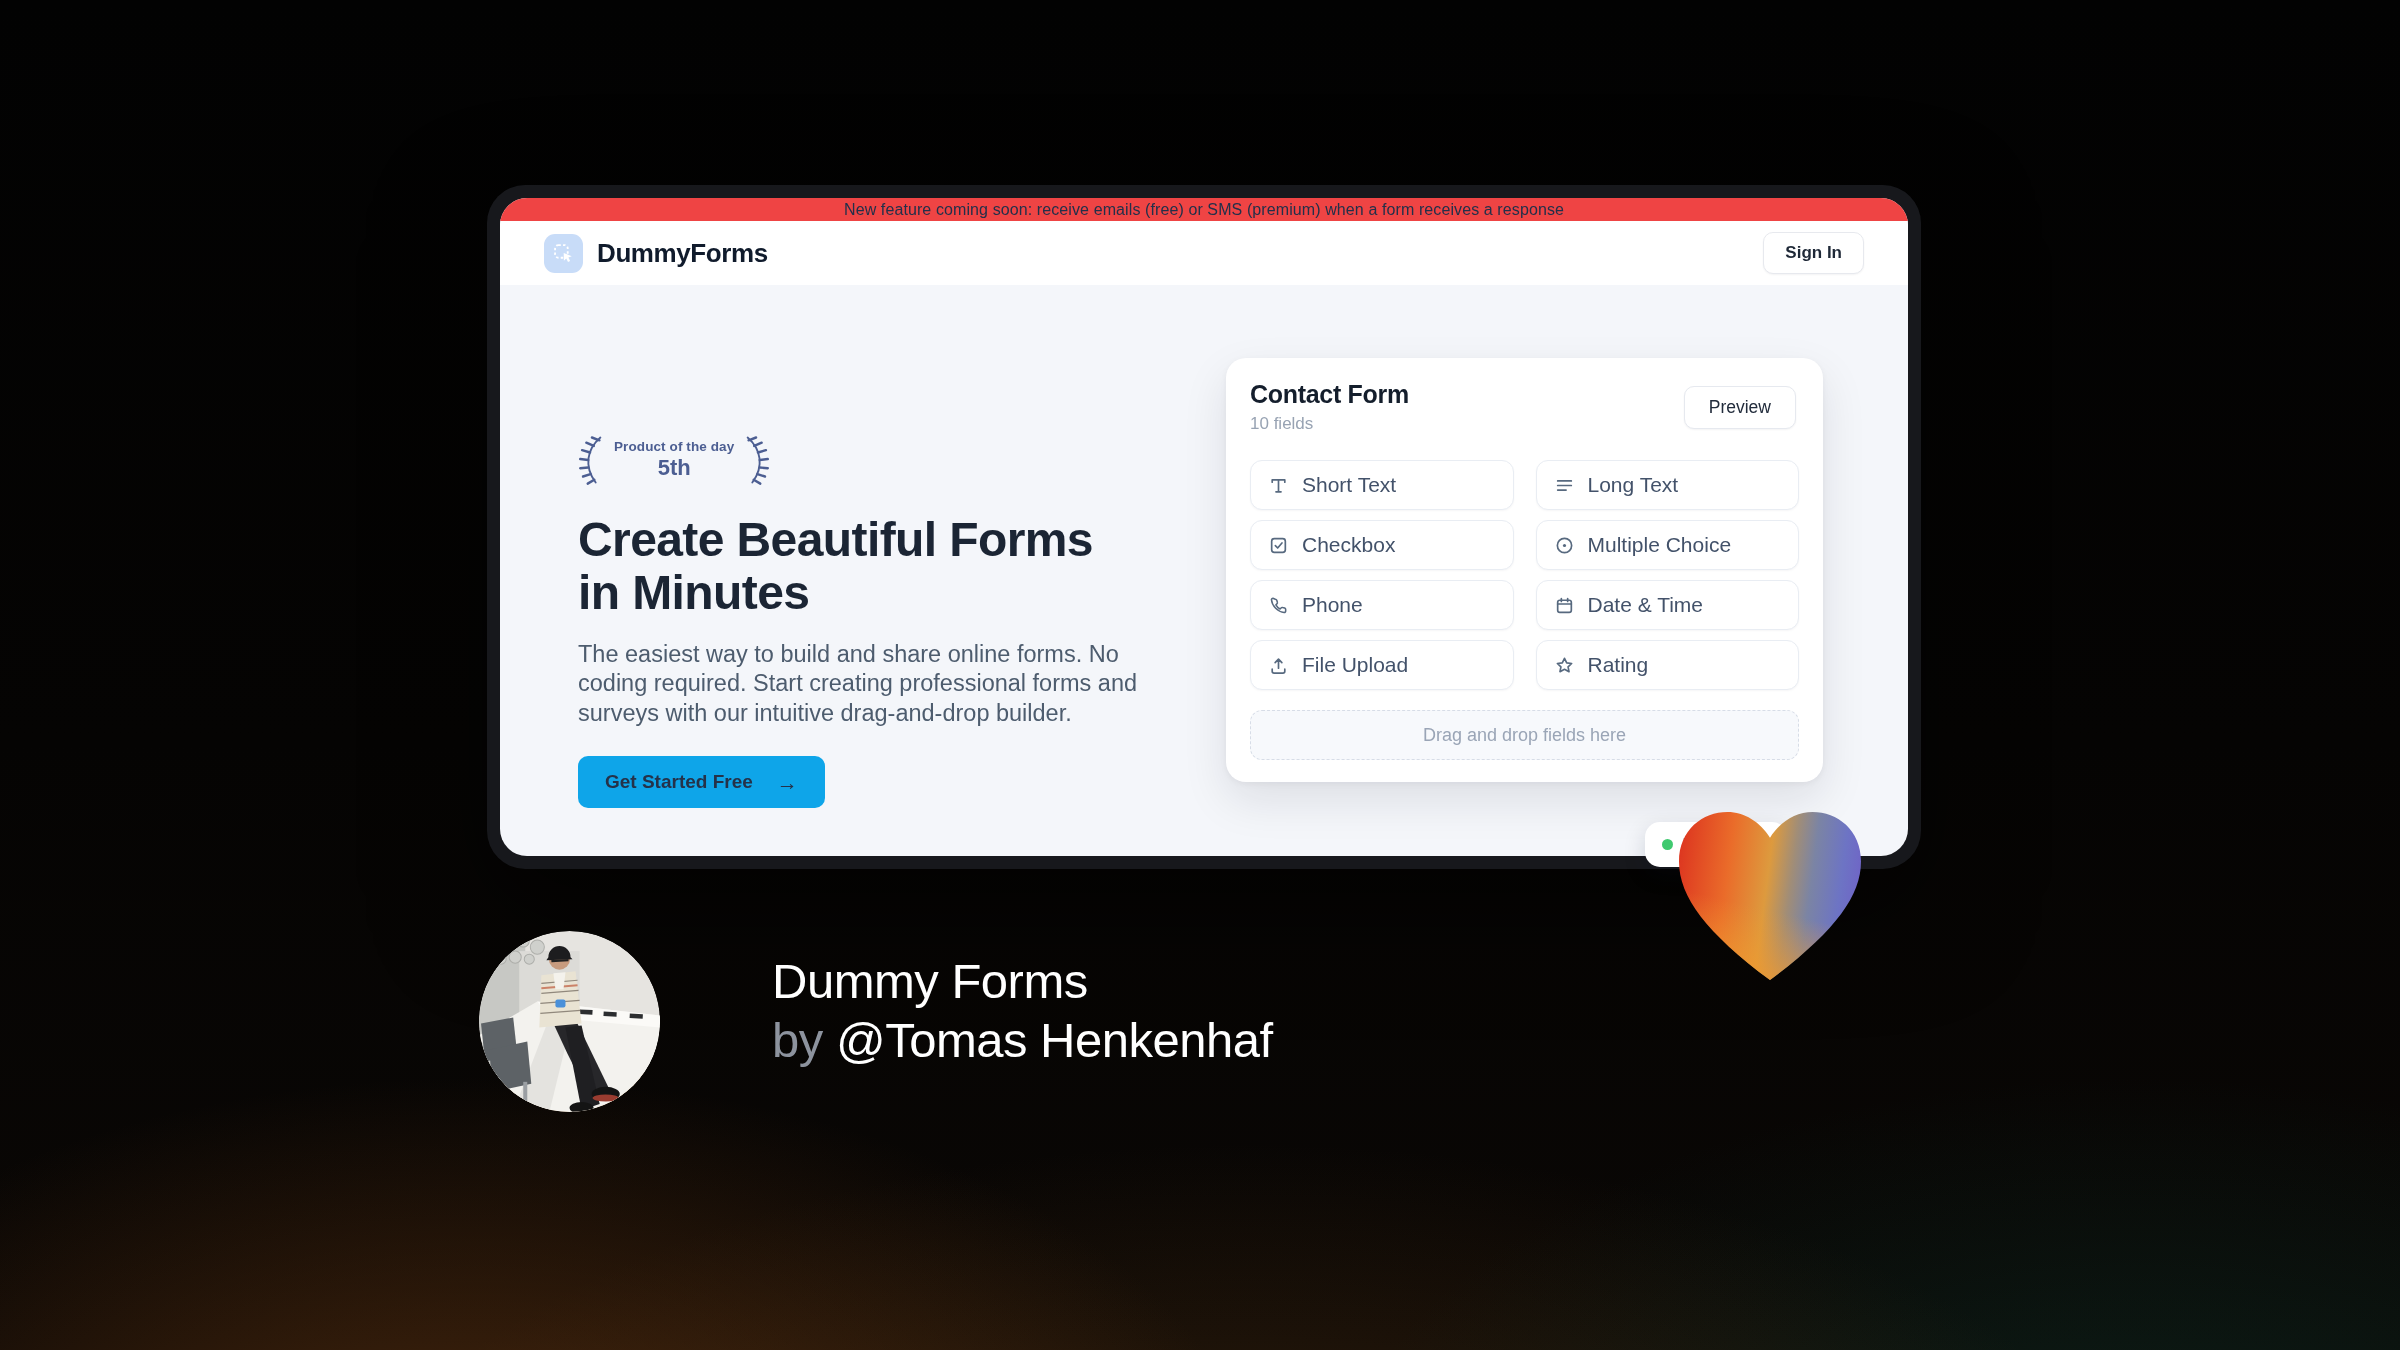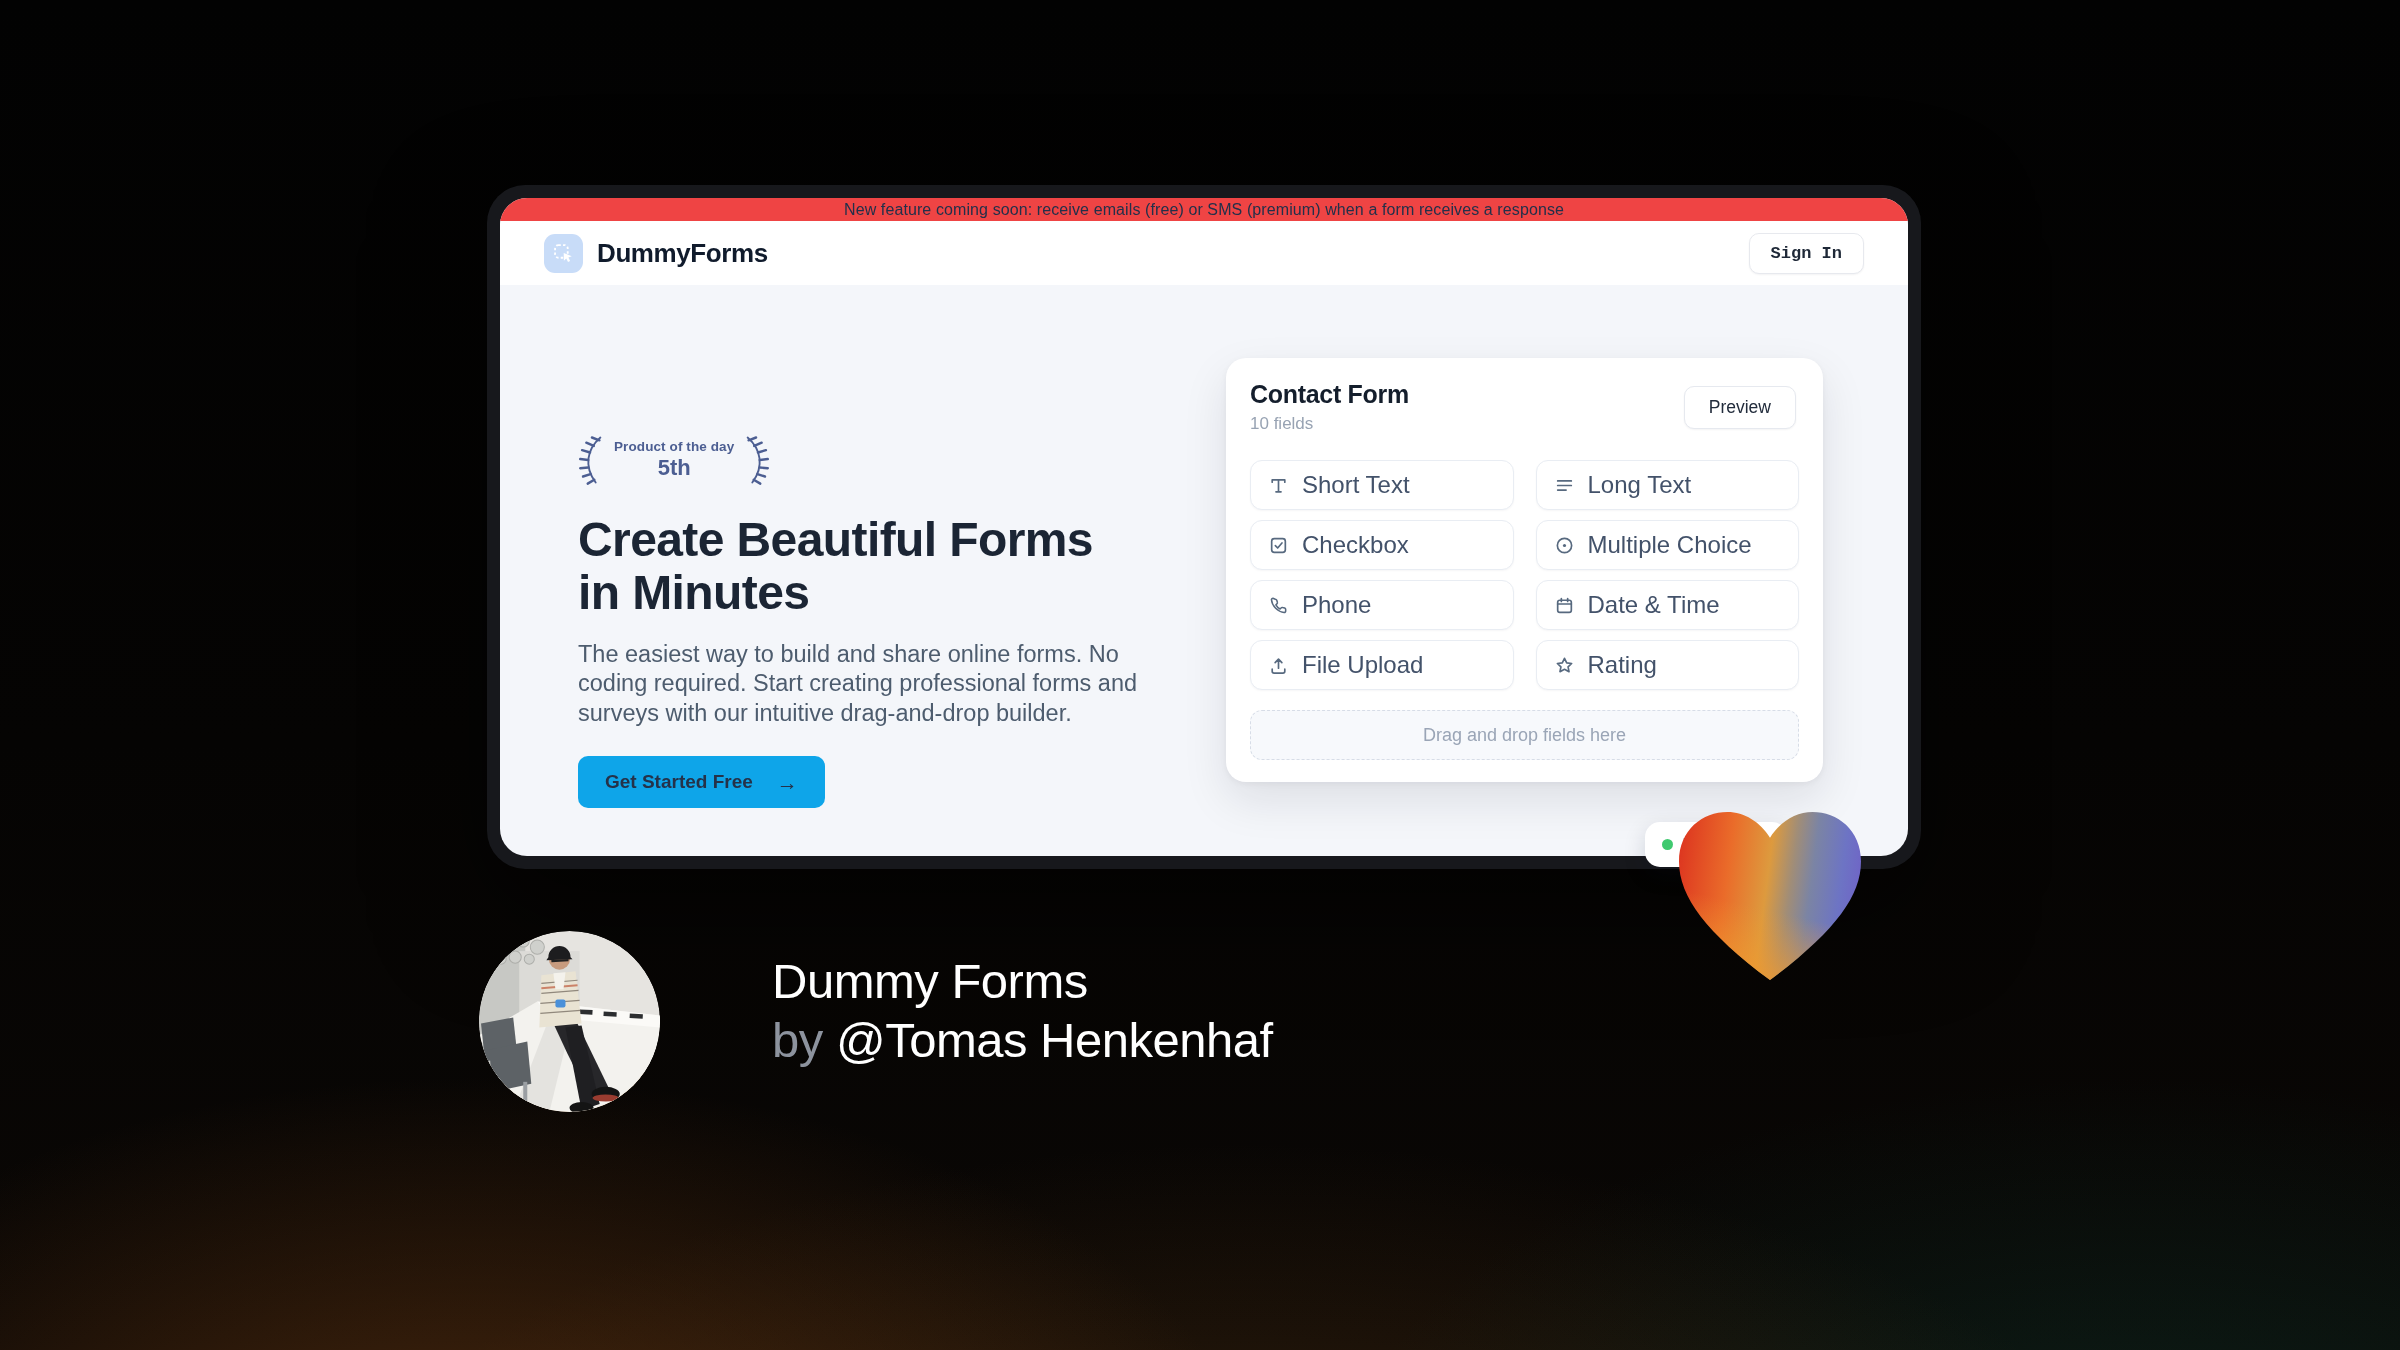--- a/index.html
+++ b/index.html
@@ -37,21 +37,21 @@
   .logo-mark {
     width:39px; height:39px; border-radius:11px; background:#c8dcf8;
     display:flex; align-items:center; justify-content:center;
   }
   .brand { margin-left:14px; font-size:26px; font-weight:700; color:#101b2c; letter-spacing:-.4px; }
   .hspacer { flex:1; }
   .signin-btn {
     background:#fff; border:1px solid #e7e9ee; border-radius:10px;
     padding:10px 21px; font-size:17px; font-weight:600; color:#1e2837;
     box-shadow:0 1px 2px rgba(15,23,42,.05); cursor:pointer;
-    font-family:Liberation Mono, monospace;
+    font-family:Liberation Sans, sans-serif;
   }
   .hero { position:relative; flex:1; }
 
   
   .hero-left { position:absolute; left:78px; top:147px; width:590px; }
   .award { display:inline-flex; align-items:center; gap:4px; color:#4c5e92; margin-left:-2px; }
   .award-text { text-align:center; padding:0 4px; }
   .award-top { font-size:13.5px; font-weight:700; letter-spacing:.1px; }
   .award-rank { font-size:22px; font-weight:800; margin-top:1px; }
   h1.headline {
@@ -88,21 +88,21 @@
   .fields-grid {
     margin-top:26px; display:grid; grid-template-columns:1fr 1fr;
     column-gap:22px; row-gap:10px;
   }
   .field-btn {
     height:50px; background:#fff; border:1px solid #e9edf3; border-radius:12px;
     display:flex; align-items:center; gap:13px; padding-left:17px;
     box-shadow:0 1px 2px rgba(15,23,42,.04); cursor:grab; font-family:inherit;
   }
   .f-icon { display:flex; width:21px; height:21px; flex:0 0 auto; }
-  .f-label { font-size:24px; font-weight:500; color:#43526a; }
+  .f-label { font-size:21px; font-weight:500; color:#43526a; }
   .dropzone {
     margin-top:20px; height:50px; border:1.5px dashed #d7dde7; border-radius:12px;
     background:#f7f9fc; display:flex; align-items:center; justify-content:center;
     font-size:18px; color:#9aa5b6;
   }
 
   
   .live-badge {
     position:absolute; left:1645px; top:822px; height:45px; width:142px;
     background:#fff; border-radius:15px; z-index:5;

